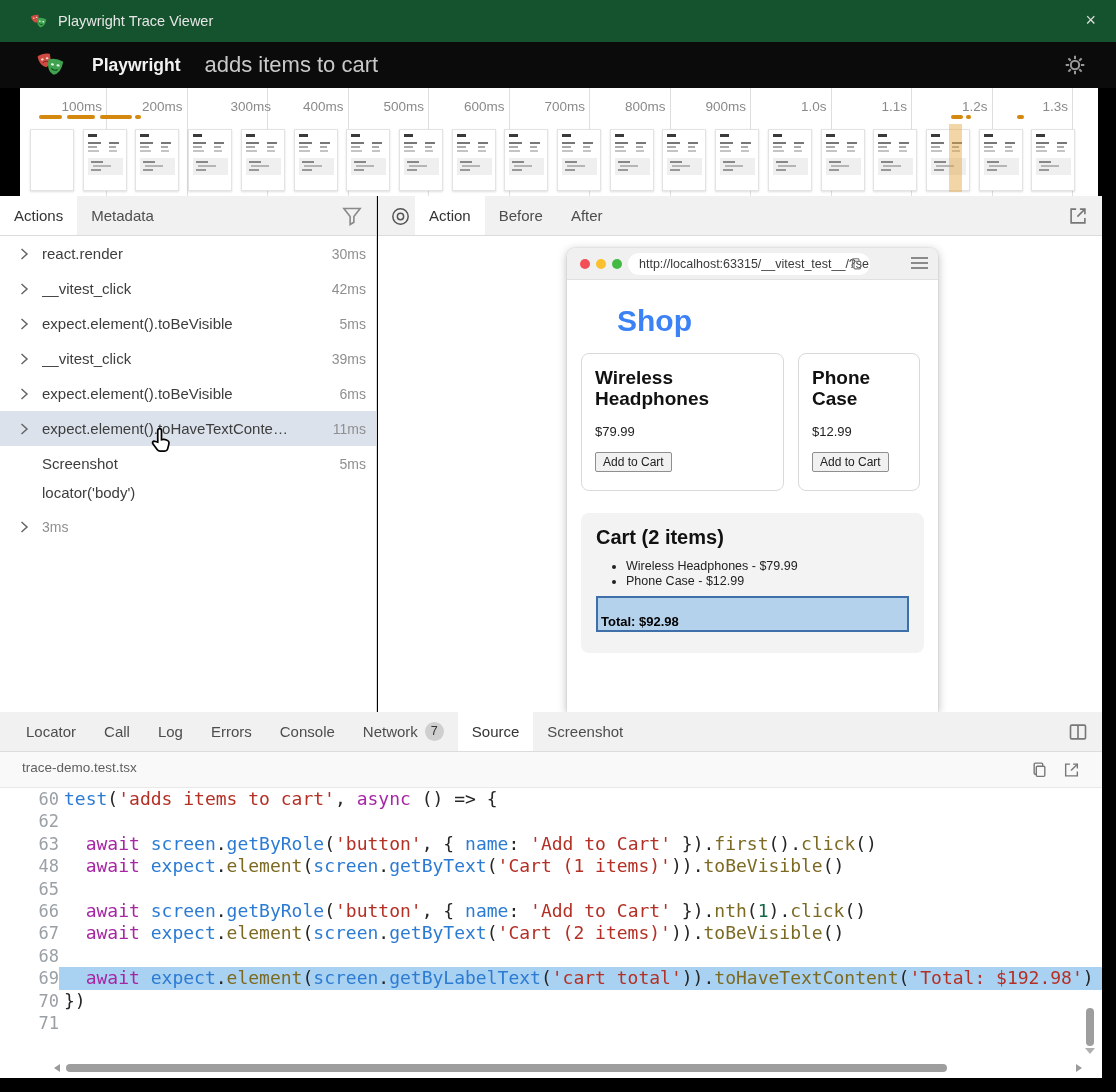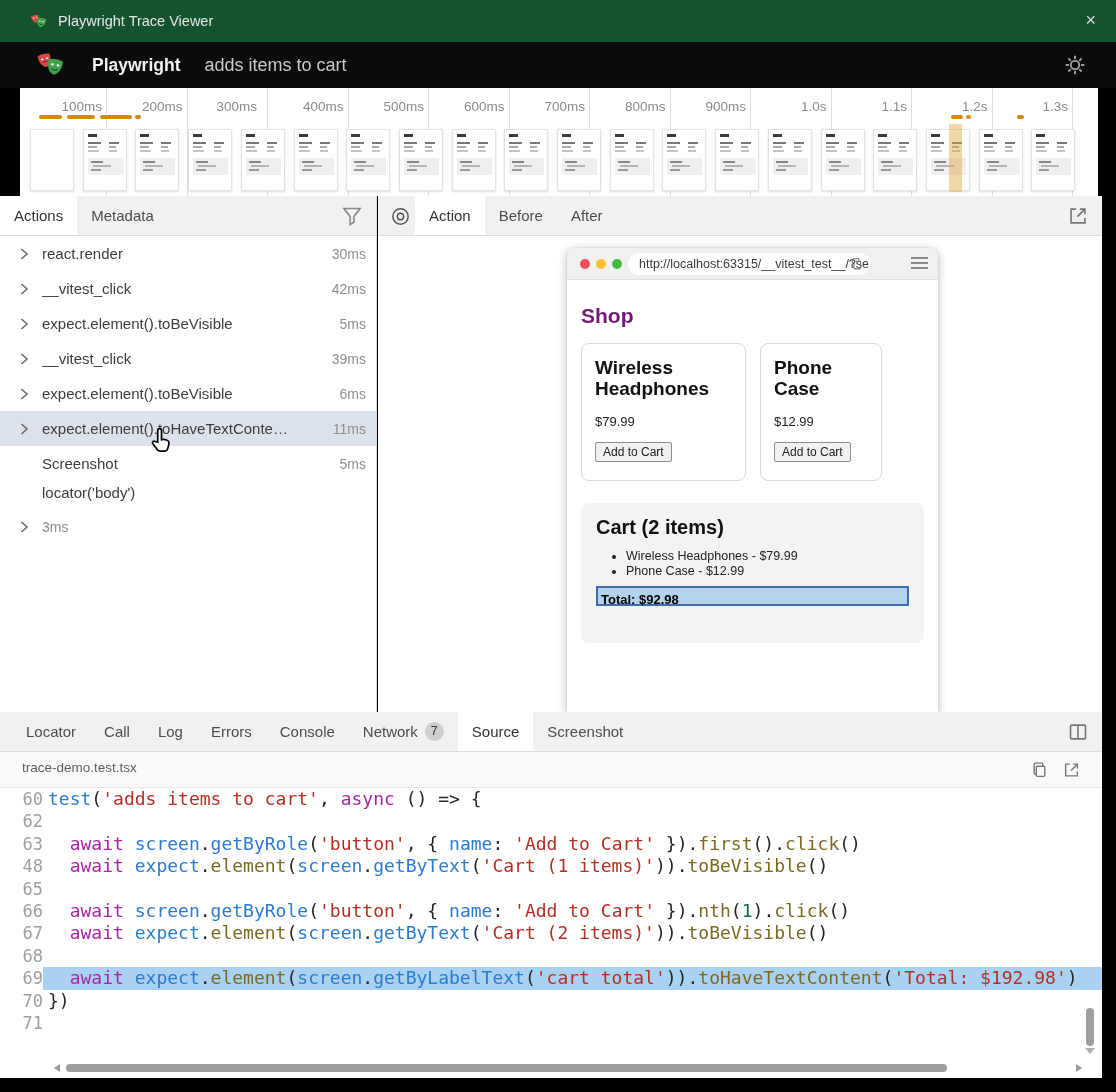--- a/index.html
+++ b/index.html
@@ -9,21 +9,21 @@
   
   .titlebar { position:absolute; left:0; top:0; width:1116px; height:42px; background:#14532d; display:flex; align-items:center; }
   .tb-icon { margin-left:30px; width:18px; height:17px; }
   .tb-title { margin-left:10px; color:#e6e6e6; font-size:14.5px; }
   .tb-close { position:absolute; right:20px; top:9px; color:#dcdcdc; font-size:18px; line-height:22px; cursor:default; }
 
   
   .appbar { position:absolute; left:0; top:42px; width:1116px; height:46px; background:#0b0b0b; display:flex; align-items:center; }
   .ab-logo { margin-left:36px; width:30px; height:28px; }
   .ab-brand { margin-left:26px; color:#f2f2f2; font-size:17.5px; font-weight:bold; }
-  .ab-test { margin-left:24px; color:#c9c9c9; font-size:18px; }
+  .ab-test { margin-left:24px; color:#c9c9c9; font-size:22px; }
   .ab-gear { position:absolute; right:30px; top:12px; width:22px; height:22px; }
 
   
   .timeline { position:absolute; left:0; top:88px; width:1116px; height:108px; background:#000; }
   .tl-inner { position:absolute; left:20px; top:0; width:1078px; height:108px; background:#fff; overflow:hidden; }
   .tl-grid { position:absolute; top:0; width:1px; height:108px; background:#dedede; }
   .tl-label { position:absolute; top:11px; width:70px; text-align:right; font-size:13.5px; color:#8a8a8a; }
   .tl-bar { position:absolute; top:27px; height:4px; border-radius:2px; background:var(--accent,#d4880e); }
   .tl-marker { position:absolute; top:36px; height:68px; background:rgba(228,164,60,.45); }
   .thumb { position:absolute; top:41px; width:44px; height:62px; background:#fff; border:1px solid #e3e3e3; box-shadow:0 1px 2px rgba(0,0,0,.13); }
@@ -68,45 +68,45 @@
   .browser { position:absolute; left:189px; top:12px; width:371px; height:464px; background:#fff; border-radius:8px 8px 0 0; box-shadow:0 2px 10px rgba(0,0,0,.28), 0 0 1px rgba(0,0,0,.3); overflow:hidden; }
   .chrome { height:32px; background:#f0f0f0; border-bottom:1px solid #e0e0e0; position:relative; }
   .dot { position:absolute; top:11px; width:10px; height:10px; border-radius:50%; }
   .addr { position:absolute; left:61px; top:5px; width:242px; height:22px; background:#fff; border-radius:11px; }
   .addr-text { display:block; line-height:22px; padding:0 24px 0 11px; font-size:12.5px; color:#3a3a3a; white-space:nowrap; overflow:hidden; }
   .addr-copy { position:absolute; right:7px; top:4px; width:13px; height:14px; }
   .burger { position:absolute; right:10px; top:9px; width:17px; }
   .burger i { display:block; height:2px; background:#8a8a8a; margin-bottom:3px; }
 
   .bpage { padding:0 14px; }
-  .bp-title { margin-top:24px; font-size:21px; font-weight:bold; color:#701a75; }
+  .bp-title { margin-top:24px; font-size:30px; font-weight:bold; color:#3b82f6;margin-left:36px; }
   .prow { margin-top:15px; display:flex; gap:14px; }
   .pcard { border:1px solid #d9d9d9; border-radius:8px; padding:13px; height:138px; }
-  .pcard.p0 { width:165px; }
+  .pcard.p0 { width:203px; }
   .pcard.p1 { width:122px; }
   .pname { font-size:19px; line-height:21px; font-weight:bold; color:#111; }
   .pprice { margin-top:15px; font-size:13px; color:#222; }
   .pbtn { margin-top:13px; font-size:12px; font-family:"Liberation Sans",sans-serif; color:#222; background:#f1f1f1; border:1px solid #8f8f8f; border-radius:2px; padding:2px 7px; }
   .cart { margin-top:22px; background:#f3f3f3; border-radius:8px; padding:13px 15px; height:140px; }
   .cart-title { font-size:20px; font-weight:bold; color:#111; }
   .cart-list { margin:10px 0 0 0; padding-left:30px; font-size:12.5px; color:#222; }
   .cart-list li { margin:1px 0; }
-  .cart-total { margin-top:8px; background:var(--totalbg,#b4d2ec); border:2px solid var(--totalbd,#3f6fa8); font-size:13px; font-weight:bold; color:#000; padding:4px 3px; height:20px; line-height:16px; }
+  .cart-total { margin-top:8px; background:var(--totalbg,#b4d2ec); border:2px solid var(--totalbd,#3f6fa8); font-size:13px; font-weight:bold; color:#000; padding:16px 3px; height:20px; line-height:16px; }
 
   
   .btabbar { position:absolute; left:0; top:712px; width:1102px; height:40px; background:#f1f1f1; border-bottom:1px solid #dcdcdc; display:flex; }
   .btabbar .tabs { padding-left:12px; }
   .filebar { position:absolute; left:0; top:752px; width:1102px; height:36px; background:#f9f9f9; border-bottom:1px solid #e8e8e8; }
   .filename { position:absolute; left:22px; top:8px; font-size:13.5px; color:#5f5f5f; }
   .fb-copy { position:absolute; right:54px; top:9px; width:17px; height:18px; }
   .fb-ext { position:absolute; right:22px; top:9px; width:17px; height:18px; }
 
   .code { position:absolute; left:0; top:788px; width:1102px; height:270px; background:#fff; overflow:hidden; font-family:"DejaVu Sans Mono","Liberation Mono",monospace; }
   .cl { display:flex; height:22.4px; }
-  .gut { width:43px; text-align:right; font-size:17px; line-height:22.4px; color:#9aa0a6; flex:none; }
+  .gut { width:43px; text-align:right; font-size:17px; line-height:22.4px; color:#9aa0a6; flex:none;margin-left:16px; }
   .ccode { flex:1; padding-left:5px; font-size:18px; line-height:22.4px; white-space:pre; color:#262626; }
   .cl.hl .ccode { background:var(--hl,#a9d1f1); }
   .tk-k{color:var(--kw,#a626a4)} .tk-v{color:var(--id,#2b7bd3)} .tk-p{color:var(--pr,#7c6a22)}
   .tk-s{color:var(--st,#b42f24)} .tk-n{color:var(--nu,#116644)} .tk-t{color:var(--pl,#262626)}
 
   
   .hscroll { position:absolute; left:0; top:1056px; width:1102px; height:22px; background:#fff; }
   .h-thumb { position:absolute; left:66px; top:8px; width:881px; height:8px; border-radius:4px; background:#9e9e9e; }
   .arr { position:absolute; width:0; height:0; }
   .arr-left { left:54px; top:8px; border-top:4px solid transparent; border-bottom:4px solid transparent; border-right:6px solid #9a9a9a; }
@@ -167,21 +167,21 @@
   </svg>
 </div>
 
 <div class="timeline">
   <div class="tl-inner">
       <div class="tl-grid" style="left: 86px;"></div>
       <div class="tl-label" style="left: 12px;">100ms</div>
       <div class="tl-grid" style="left: 166.5px;"></div>
       <div class="tl-label" style="left: 92.5px;">200ms</div>
       <div class="tl-grid" style="left: 247px;"></div>
-      <div class="tl-label" style="left: 167px;">300ms</div>
+      <div class="tl-label" style="left: 181px;">300ms</div>
       <div class="tl-grid" style="left: 327.5px;"></div>
       <div class="tl-label" style="left: 253.5px;">400ms</div>
       <div class="tl-grid" style="left: 408px;"></div>
       <div class="tl-label" style="left: 334px;">500ms</div>
       <div class="tl-grid" style="left: 488.5px;"></div>
       <div class="tl-label" style="left: 414.5px;">600ms</div>
       <div class="tl-grid" style="left: 569px;"></div>
       <div class="tl-label" style="left: 495px;">700ms</div>
       <div class="tl-grid" style="left: 649.5px;"></div>
       <div class="tl-label" style="left: 575.5px;">800ms</div>

